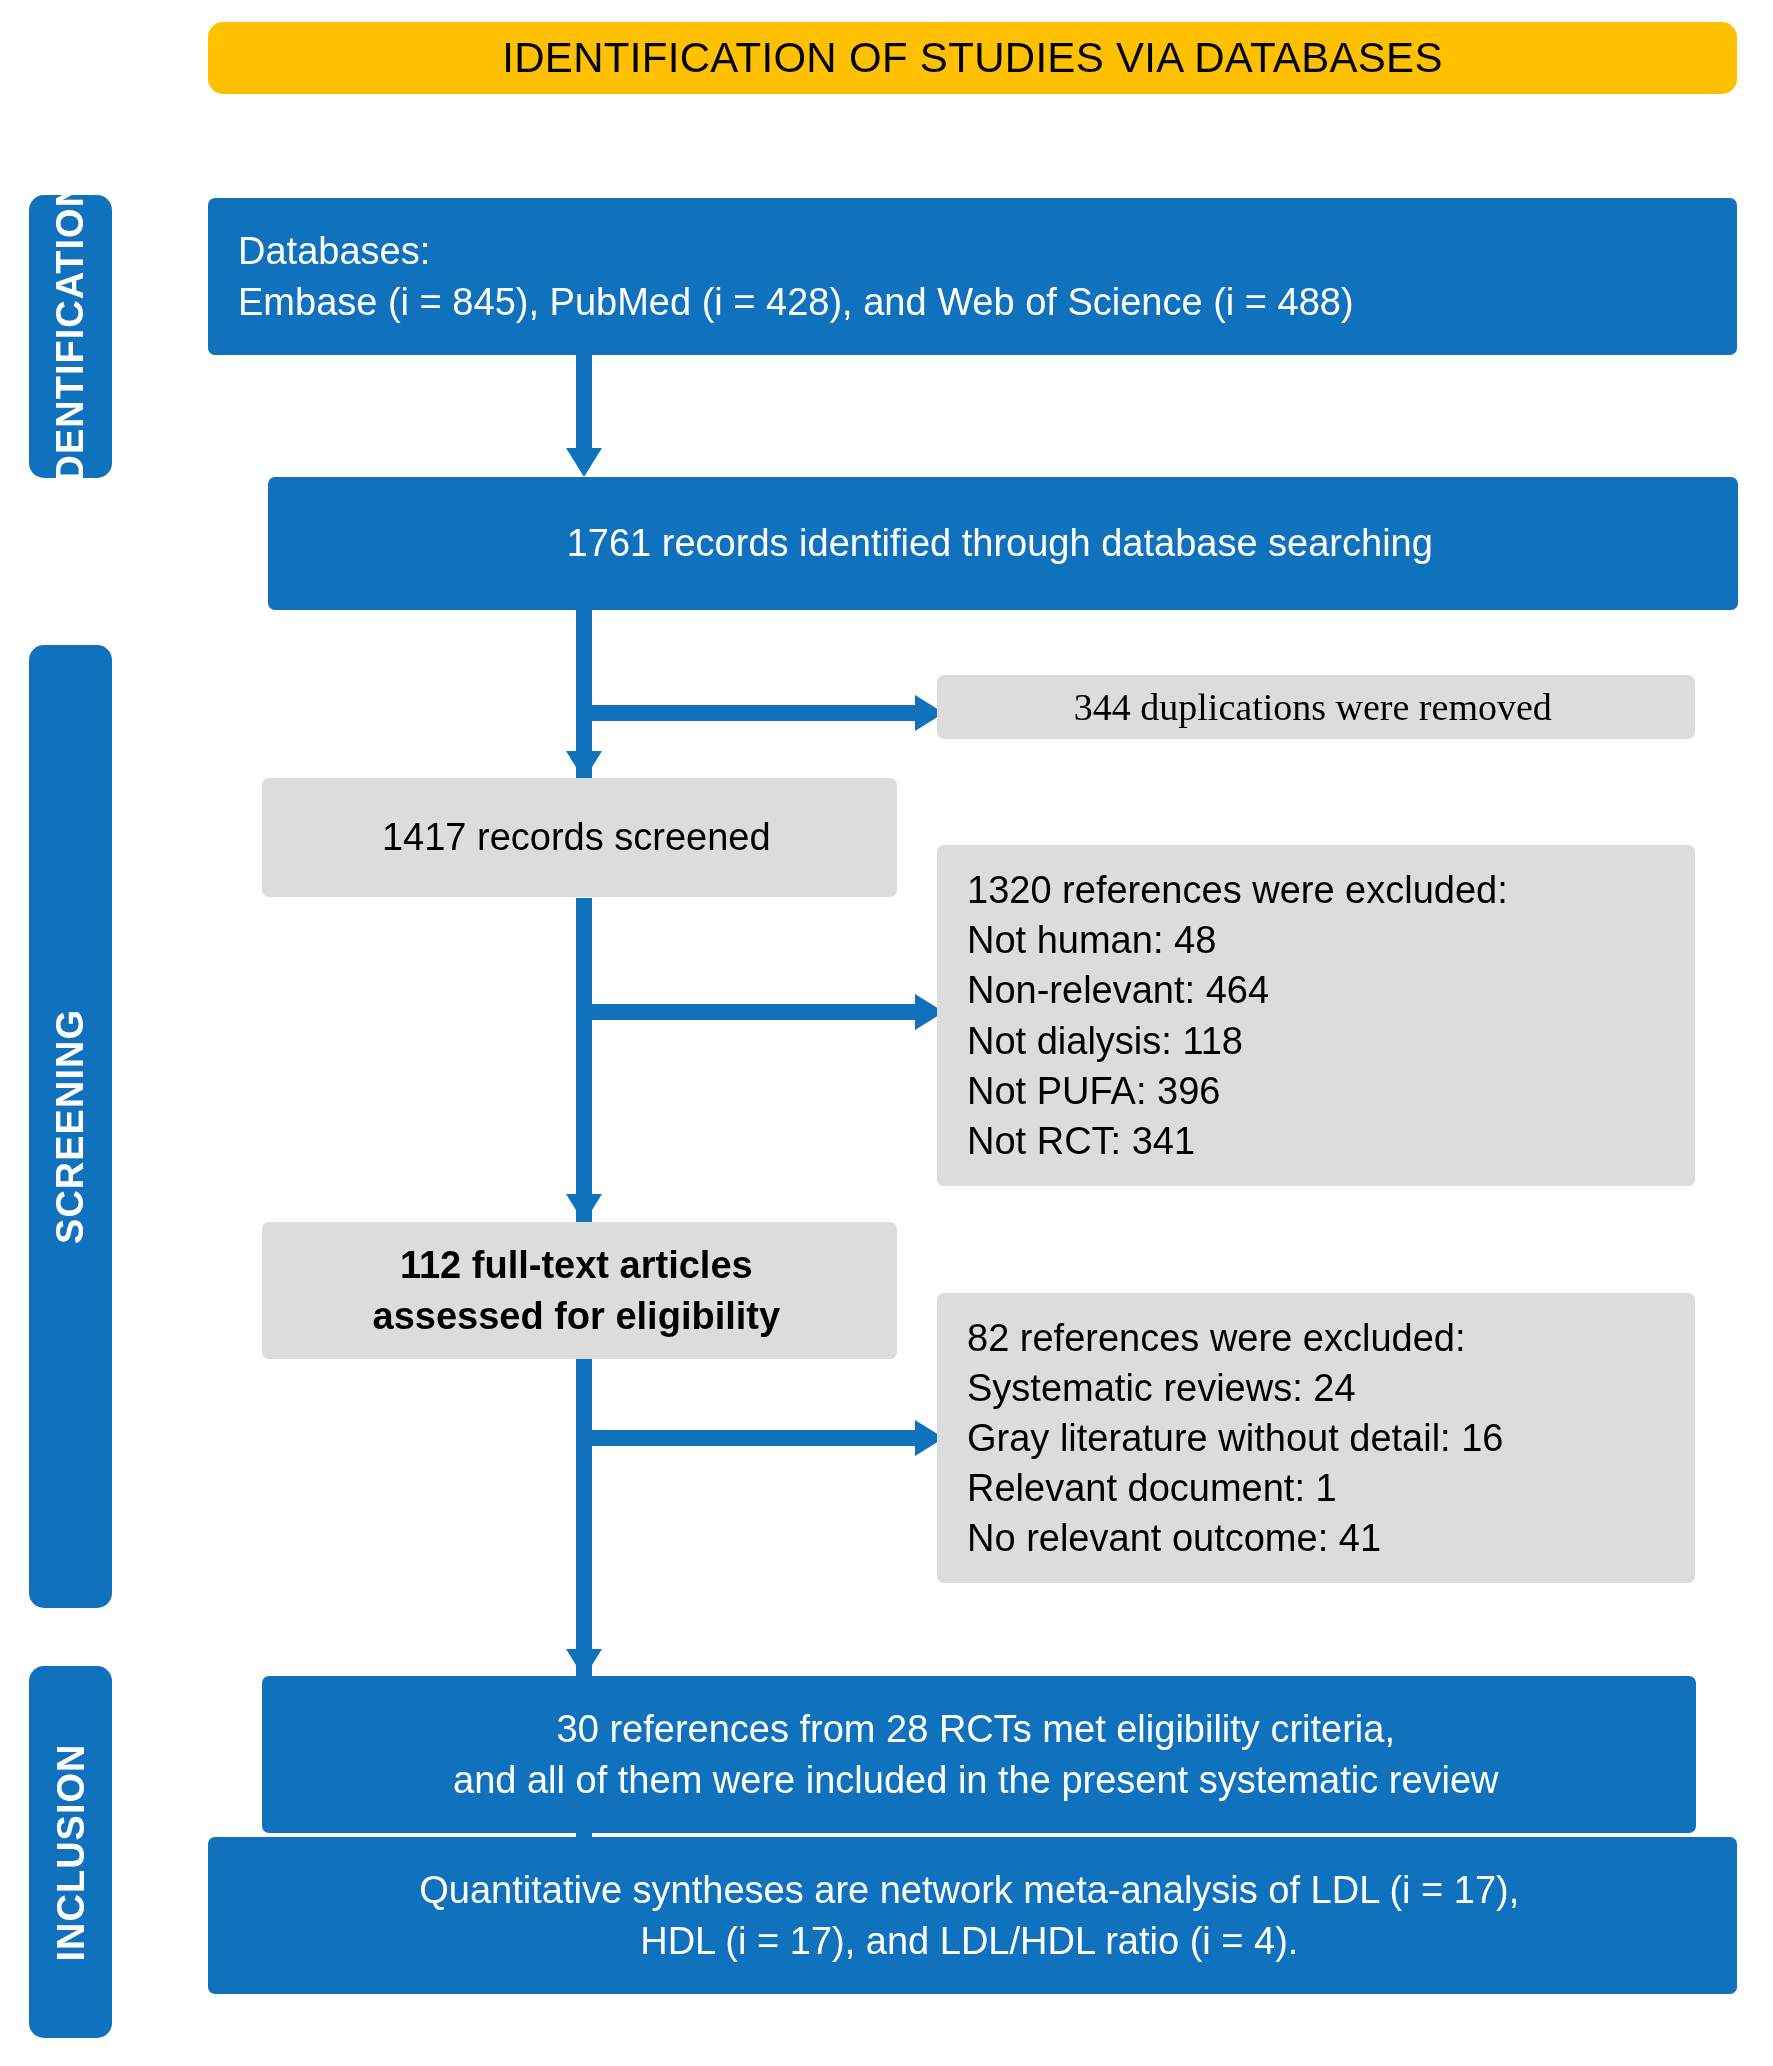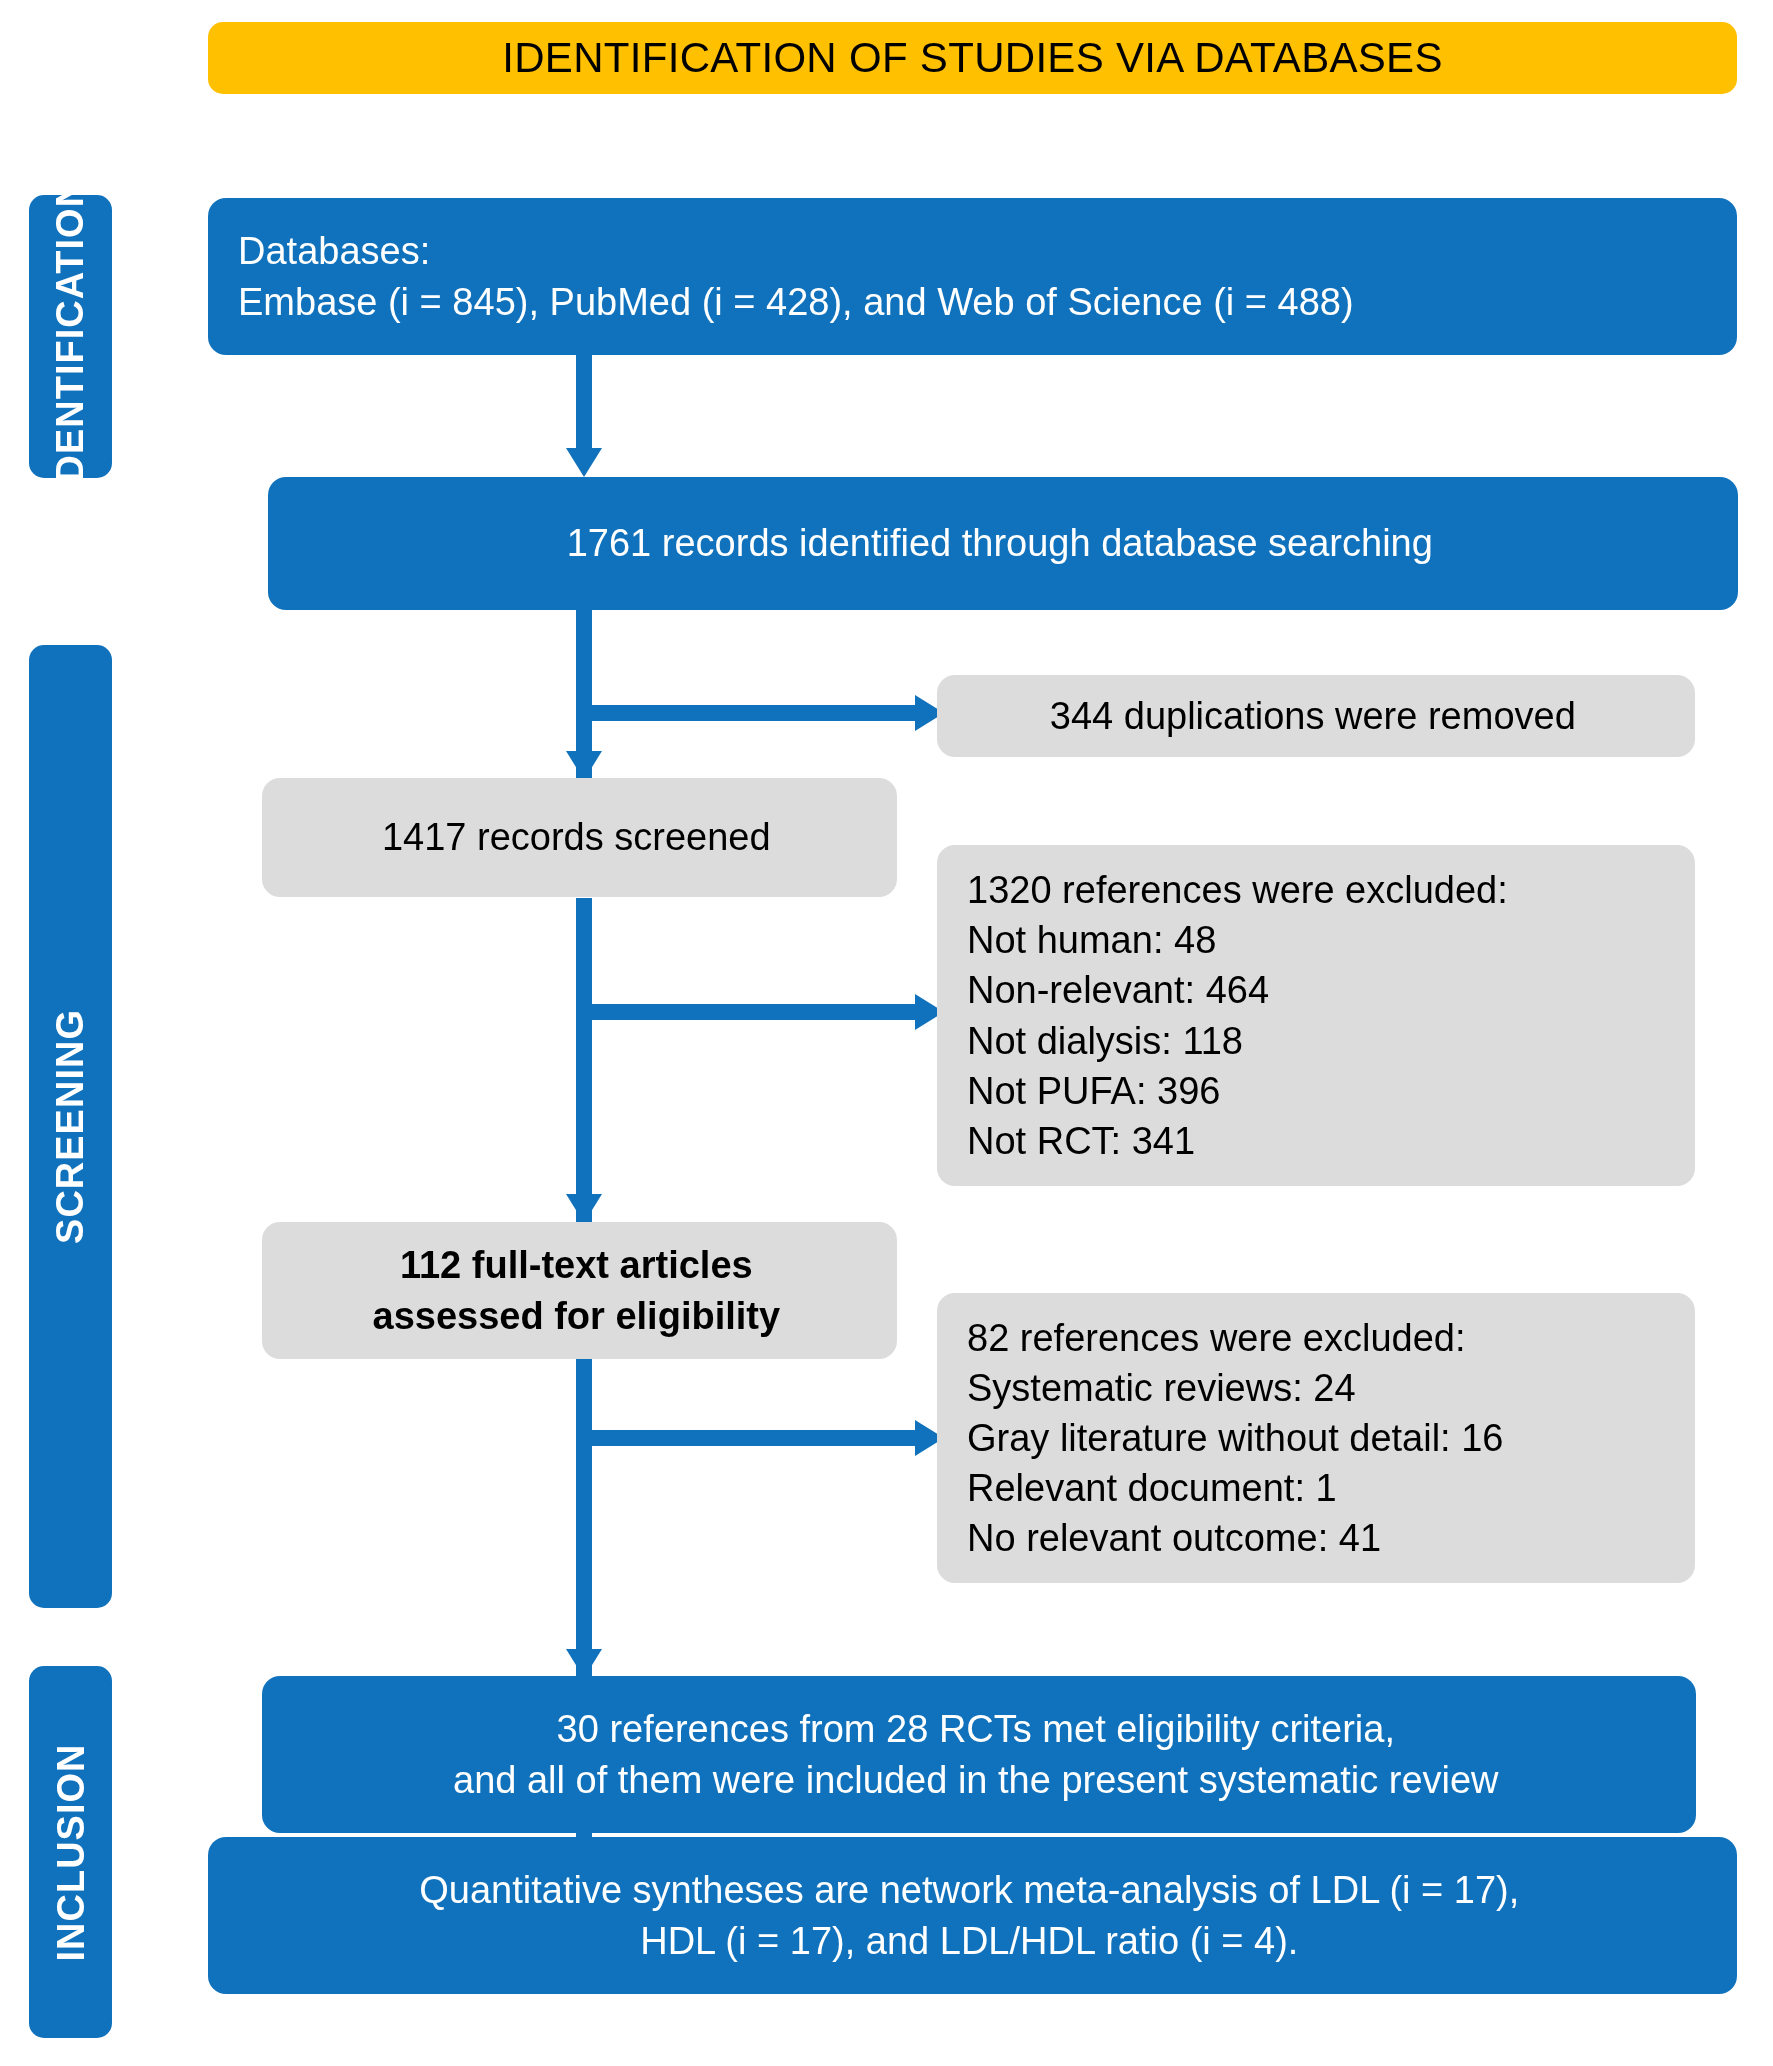--- a/index.html
+++ b/index.html
@@ -56,21 +56,21 @@
     white-space: nowrap;
     transform: rotate(-90deg);
   }
   #stage-identification { left: 29px; top: 195px; width: 83px; height: 283px; }
   #stage-screening      { left: 29px; top: 645px; width: 83px; height: 963px; }
   #stage-inclusion      { left: 29px; top: 1666px; width: 83px; height: 372px; }
 
   
   .box {
     position: absolute;
-    border-radius: 18px;
+    border-radius: 7px;
     box-sizing: border-box;
     display: flex;
     flex-direction: column;
     justify-content: center;
   }
   .box.blue {
     background: #1072BC;
     color: #ffffff;
   }
   .box.gray {
@@ -80,21 +80,21 @@
   .box .line {
     font-size: 38px;
     line-height: 1.32;
     white-space: nowrap;
   }
   .box.align-left  { align-items: flex-start; padding-left: 30px; padding-right: 20.5px; }
   .box.align-center{ align-items: center; padding-left: 10px; padding-right: 16.4px; }
 
   #box-databases   { left: 208px;  top: 198px;  width: 1529px; height: 157px; }
   #box-records     { left: 268px;  top: 477px;  width: 1470px; height: 133px; }
-  #box-duplicates  { left: 937px; top: 675px;  width: 758px; height: 82px; }
+  #box-duplicates  { left: 937px; top: 675px;  width: 758px; height: 64px; font-family: Liberation Serif, serif; }
   #box-screened    { left: 262px;  top: 778px; width: 635px;  height: 119px; }
   #box-excluded-1  { left: 937px; top: 845px; width: 758px; height: 341px; }
   #box-fulltext    { left: 262px;  top: 1222px; width: 635px;  height: 137px; font-weight: bold; }
   #box-excluded-2  { left: 937px; top: 1293px; width: 758px; height: 290px; }
   #box-met         { left: 262px;  top: 1676px; width: 1434px; height: 157px; }
   #box-synthesis   { left: 208px;  top: 1837px; width: 1529px; height: 157px; }
 
   
   .conn {
     position: absolute;

